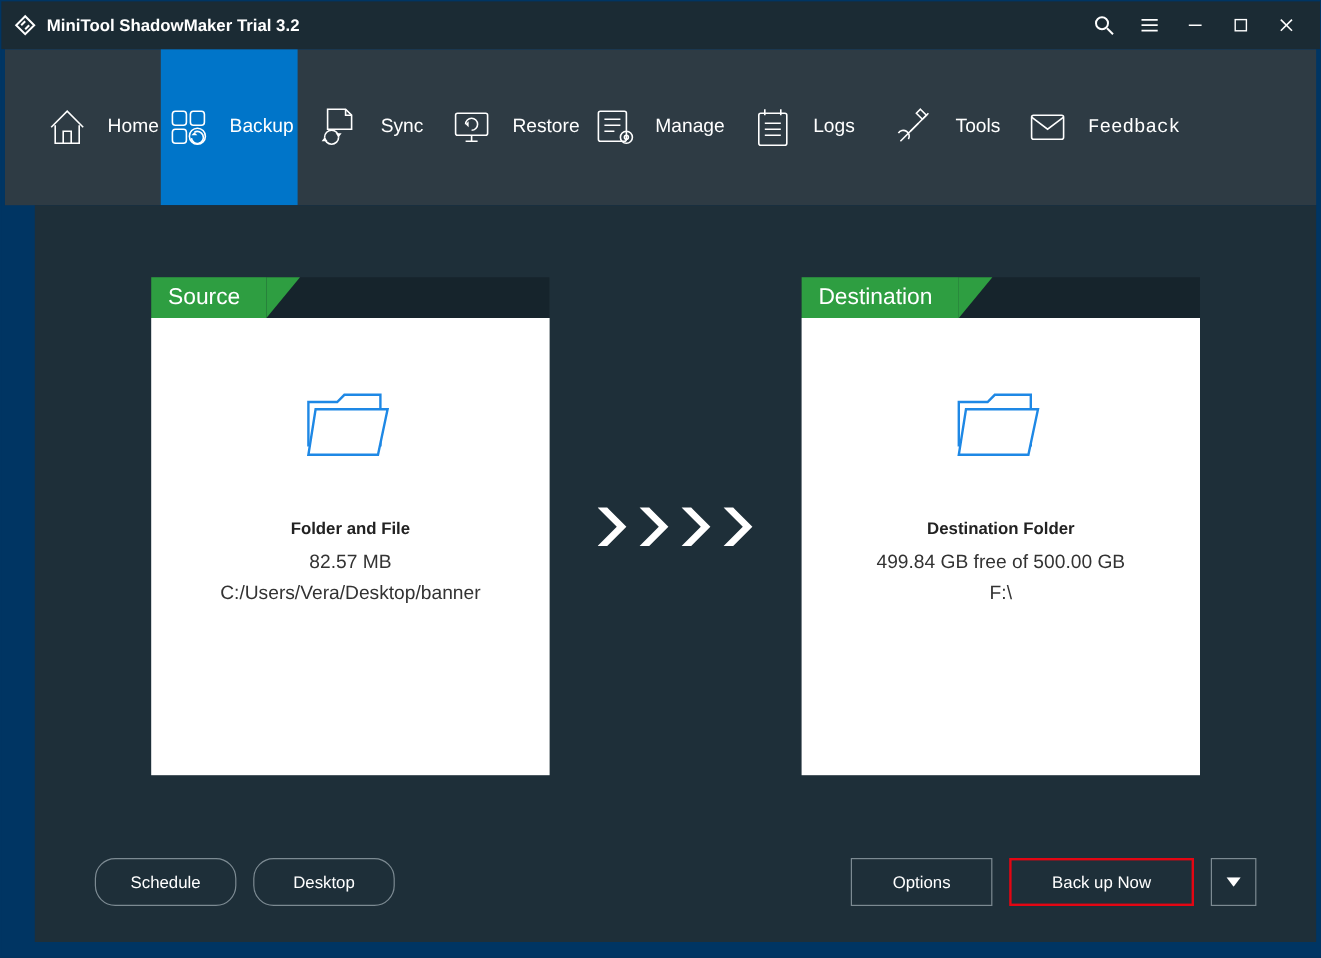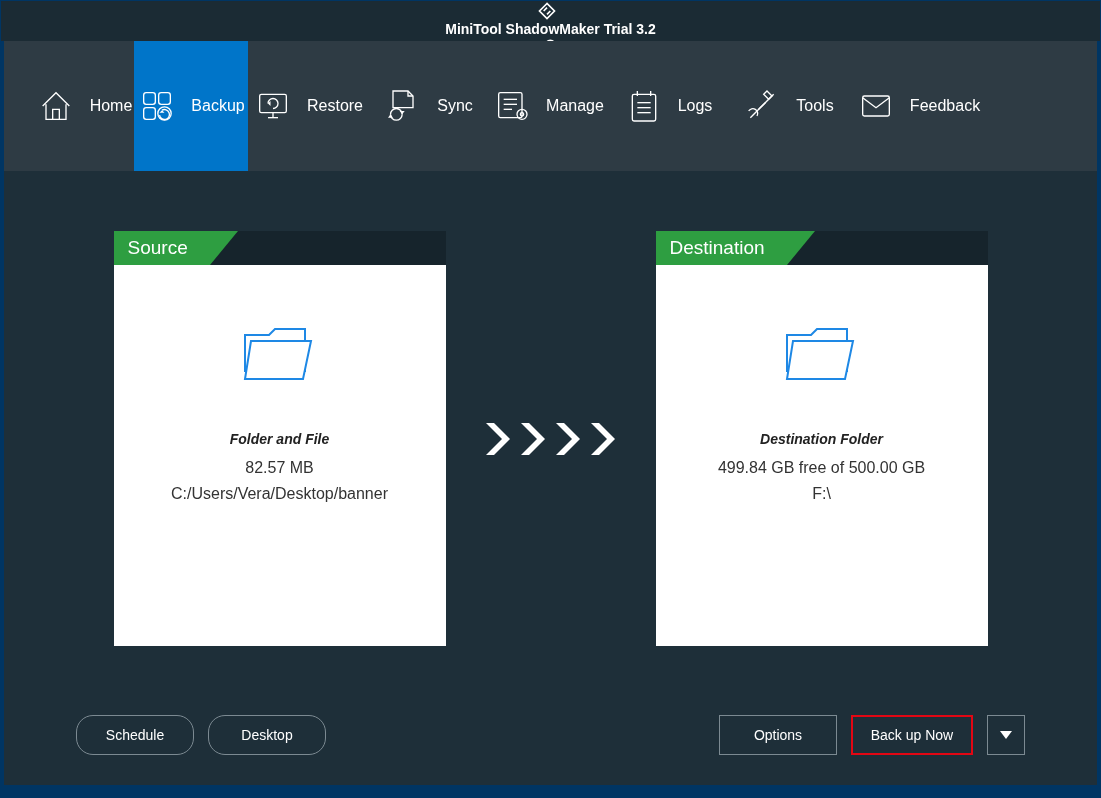--- a/index.html
+++ b/index.html
@@ -14,21 +14,20 @@
   }
   
   .titlebar {
     height: 40px;
     background: #1B2B34;
     display: flex;
     align-items: center;
     padding: 0 10px;
     font-size: 14px;
     font-weight: 600;
-    flex-direction: column;
   }
   .titlebar .logo-icon {
     width: 20px; height: 20px;
     margin-right: 8px;
     display: inline-flex; align-items: center; justify-content: center;
   }
   .titlebar .spacer { flex: 1; }
   .titlebar .winbtn {
     width: 36px; height: 32px;
     display: inline-flex;
@@ -49,31 +48,32 @@
     display: flex;
     flex-direction: row;
     align-items: center;
     justify-content: center;
     gap: 14px;
     font-size: 16px;
     cursor: pointer;
   }
   .nav .tab.first { flex: 0 0 100px; margin-left:30px;}
   .nav .tab.backup { flex: 0 0 114px; }
-  .nav .tab.feedback { flex: 0 0 140px; }
+  .nav .tab.feedback { flex: 0 0 140px; font-family: Liberation Mono, monospace; }
   .nav .tab.active { background: #0075C9; }
   .nav .tab svg { stroke: #fff; fill: none; stroke-width: 1.6; }
 
   
   .main {
     background: #1E2F39;
     height: 614px;
-    padding: 60px 72px 20px;
+    padding: 60px 50px 20px;
     display: flex;
     flex-direction: column;
+    margin-left: 25px;
   }
   .panels {
     display: flex;
     align-items: flex-start;
     justify-content: center;
     gap: 40px;
   }
   .panel {
     width: 332px;
     height: 415px;
@@ -103,21 +103,21 @@
     background: #fff;
     height: 381px;
     width: 100%;
     color: #222;
     display: flex;
     flex-direction: column;
     align-items: center;
     padding-top: 56px;
   }
   .panel-body .folder-icon { margin-bottom: 40px; }
-  .panel-body .ptitle { font-weight: 700; font-size: 14px; margin-bottom: 12px; font-style: italic; }
+  .panel-body .ptitle { font-weight: 700; font-size: 14px; margin-bottom: 12px; }
   .panel-body .pline { font-size: 16px; margin-bottom: 8px; color:#333 }
   .arrows {
     display: flex;
     align-items: center;
     height: 415px;
   }
   .arrows svg { fill: #fff; }
 
   
   .bottom {
@@ -133,21 +133,21 @@
     color: #fff;
     height: 40px;
     font-size: 14px;
     display: inline-flex;
     align-items: center;
     justify-content: center;
     cursor: pointer;
   }
   .btn.small { width: 118px; border-radius: 17px; }
   .btn.opts  { width: 118px; }
-  .btn.primary { width: 122px; border: 2px solid #E30613; }
+  .btn.primary { width: 154px; border: 2px solid #E30613; }
   .btn.drop  { width: 38px; }
   .bottom .spacer { flex: 1; }
 
   
   .outer {
     background:#003563;
     padding:0;
     height:758px;
     display:flex;
     flex-direction:column;
@@ -221,42 +221,42 @@
             <g transform="translate(33 33)">
               <circle r="8"></circle>
               <path d="M-3 -4 A6 6 0 1 1 -6 2"></path>
               <path d="M-6 -1 L-3 -4 L0 -1" fill="#fff" stroke="none"></path>
             </g>
           </svg>
     <span>Backup</span>
   </div>
   <div class="tab">
     <svg width="40" height="40" viewBox="0 0 48 48">
-            <rect x="8" y="10" width="32" height="22" rx="2"></rect>
-            <line x1="18" y1="38" x2="30" y2="38"></line>
-            <line x1="24" y1="32" x2="24" y2="38"></line>
-            <g transform="translate(24 21)">
-              <path d="M-6 0 A6 6 0 1 1 0 6"></path>
-              <path d="M-3 -3 L-6 0 L-3 3" fill="#fff" stroke="none"></path>
-            </g>
-          </svg>
-    <span>Restore</span>
-  </div>
-  <div class="tab">
-    <svg width="40" height="40" viewBox="0 0 48 48">
             <path d="M12 6 H30 L36 12 V26 H12 Z"></path>
             <path d="M30 6 V12 H36"></path>
             <g transform="translate(16 34)">
               <path d="M-7 0 A7 7 0 0 1 7 0"></path>
               <path d="M7 0 A7 7 0 0 1 -7 0"></path>
               <path d="M4 -4 L7 0 L10 -4" fill="#fff" stroke="none"></path>
               <path d="M-4 4 L-7 0 L-10 4" fill="#fff" stroke="none"></path>
             </g>
           </svg>
     <span>Sync</span>
+  </div>
+  <div class="tab">
+    <svg width="40" height="40" viewBox="0 0 48 48">
+            <rect x="8" y="10" width="32" height="22" rx="2"></rect>
+            <line x1="18" y1="38" x2="30" y2="38"></line>
+            <line x1="24" y1="32" x2="24" y2="38"></line>
+            <g transform="translate(24 21)">
+              <path d="M-6 0 A6 6 0 1 1 0 6"></path>
+              <path d="M-3 -3 L-6 0 L-3 3" fill="#fff" stroke="none"></path>
+            </g>
+          </svg>
+    <span>Restore</span>
   </div>
   <div class="tab">
     <svg width="40" height="40" viewBox="0 0 48 48">
             <rect x="8" y="8" width="28" height="30" rx="2"></rect>
             <line x1="14" y1="16" x2="30" y2="16"></line>
             <line x1="14" y1="22" x2="30" y2="22"></line>
             <line x1="14" y1="28" x2="24" y2="28"></line>
             <circle cx="36" cy="34" r="6"></circle>
             <circle cx="36" cy="34" r="2"></circle>
           </svg>

